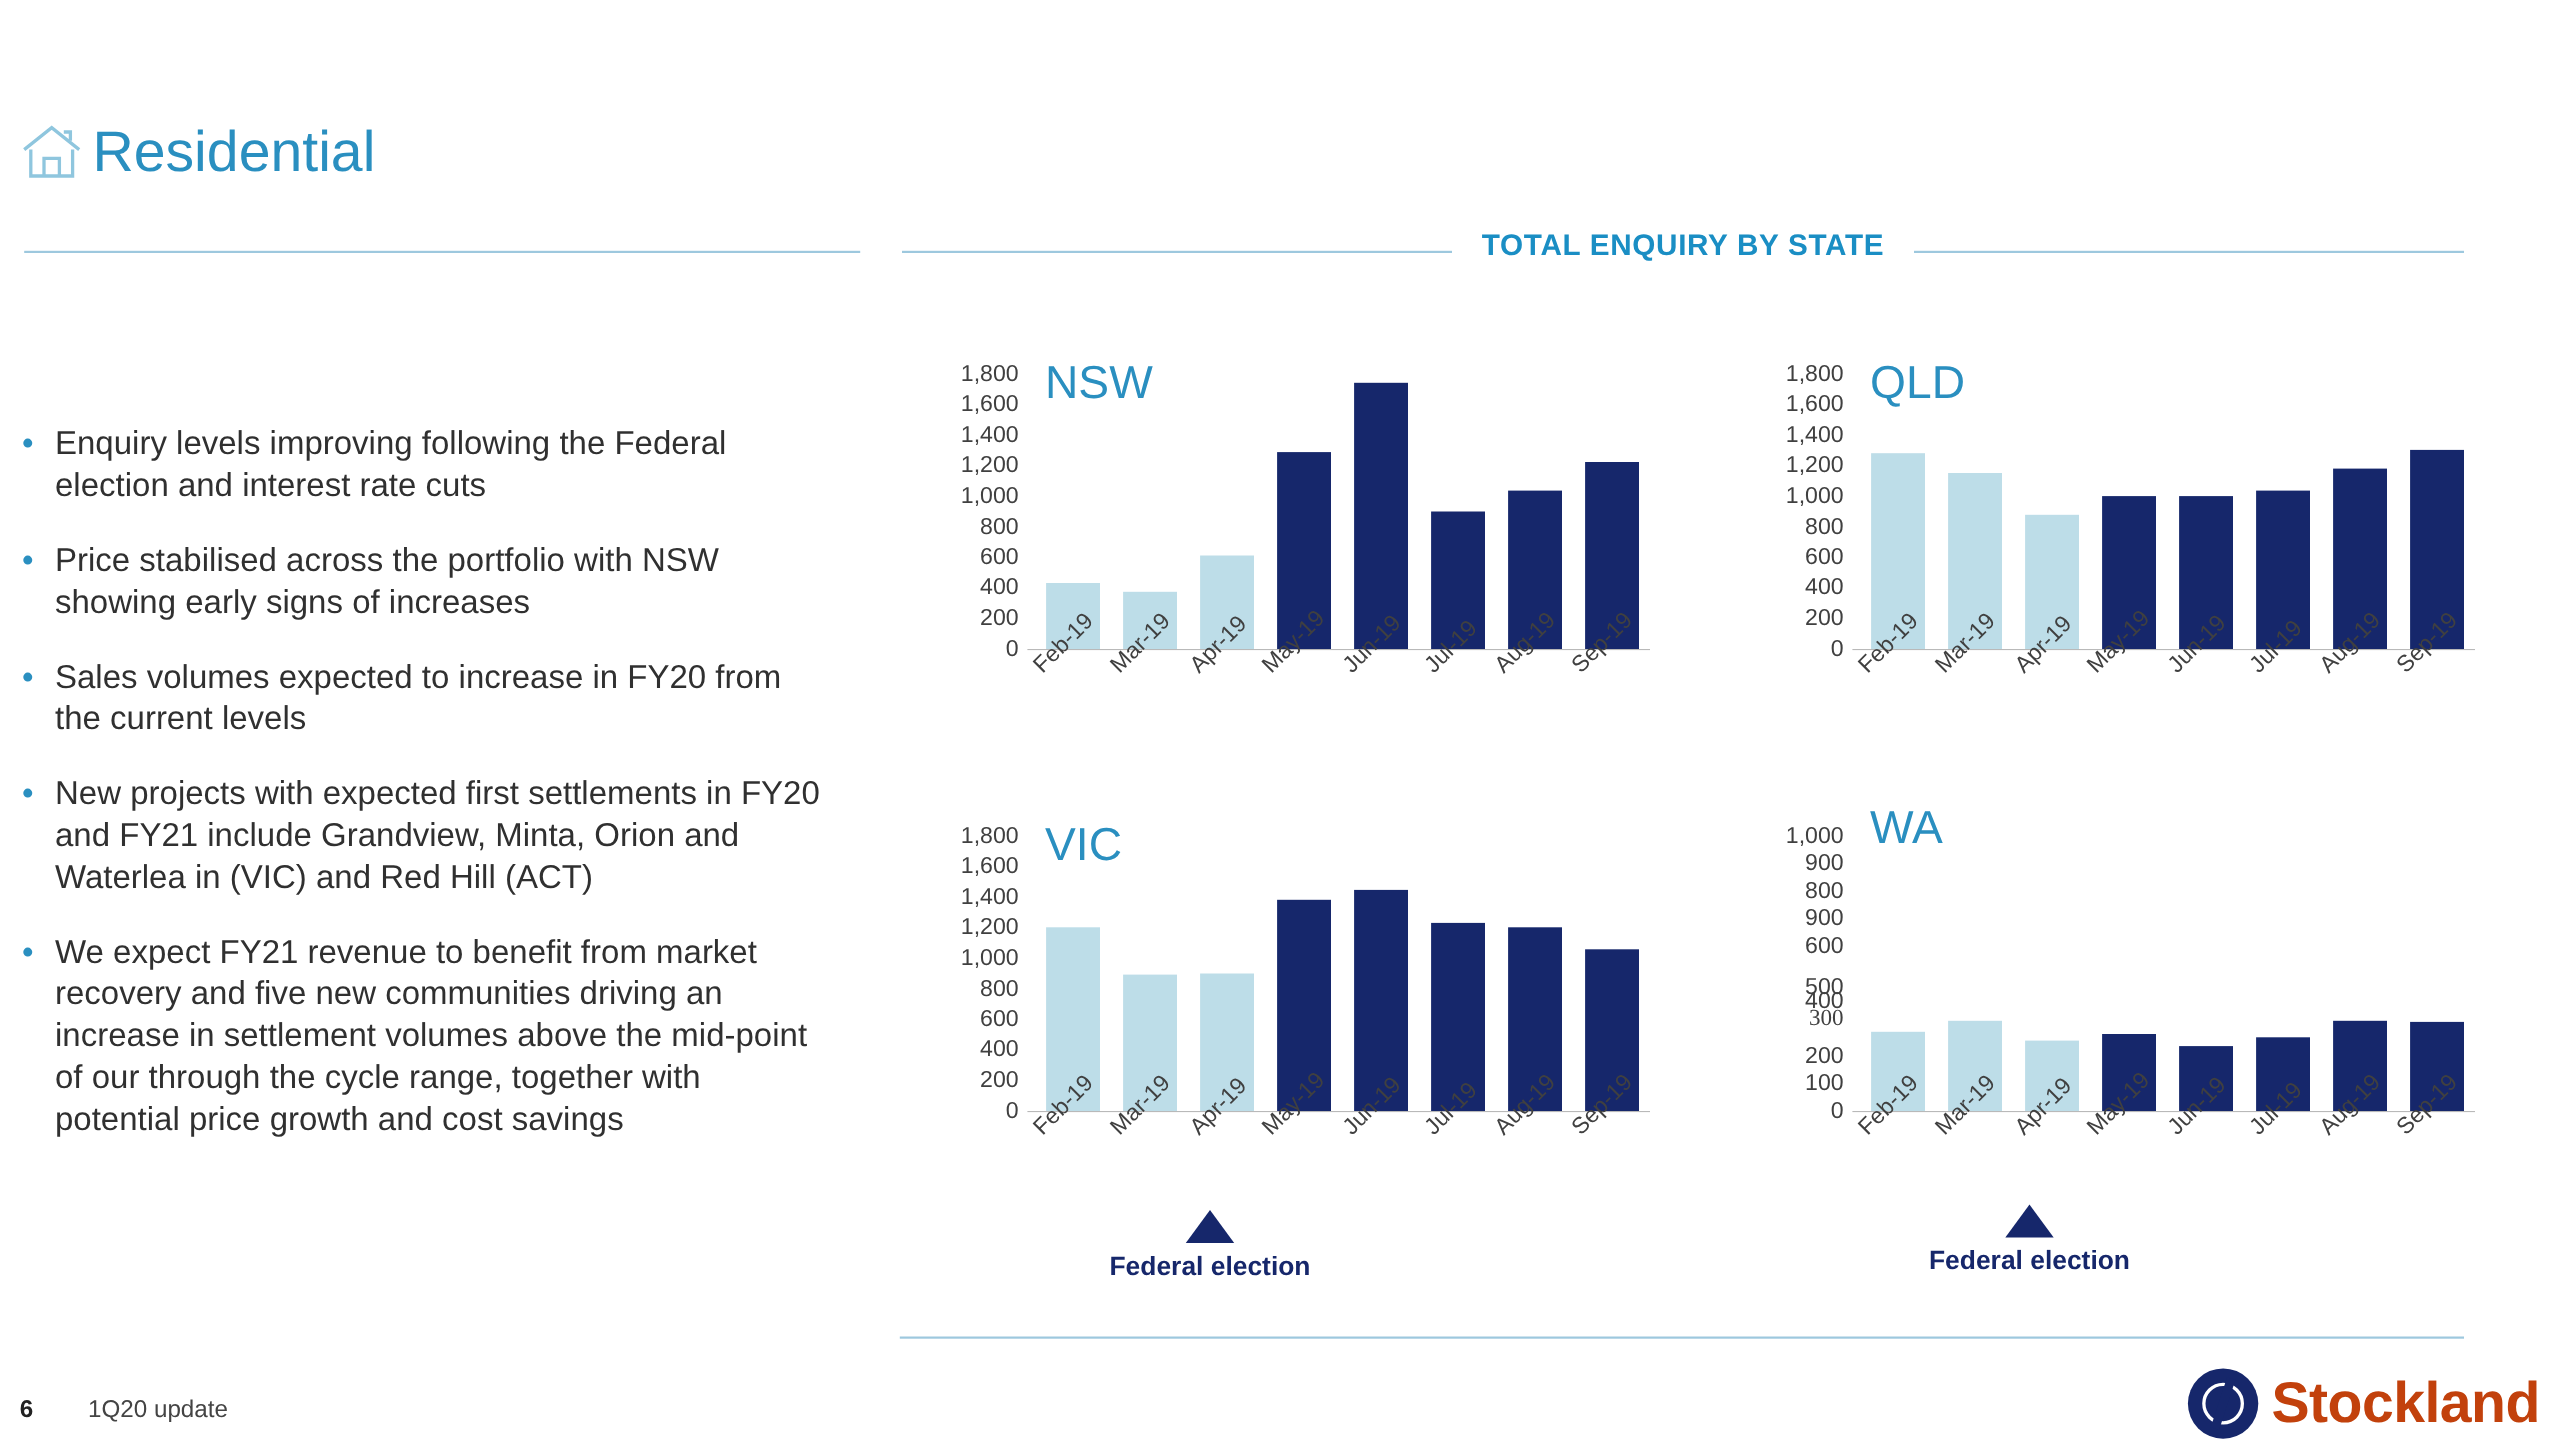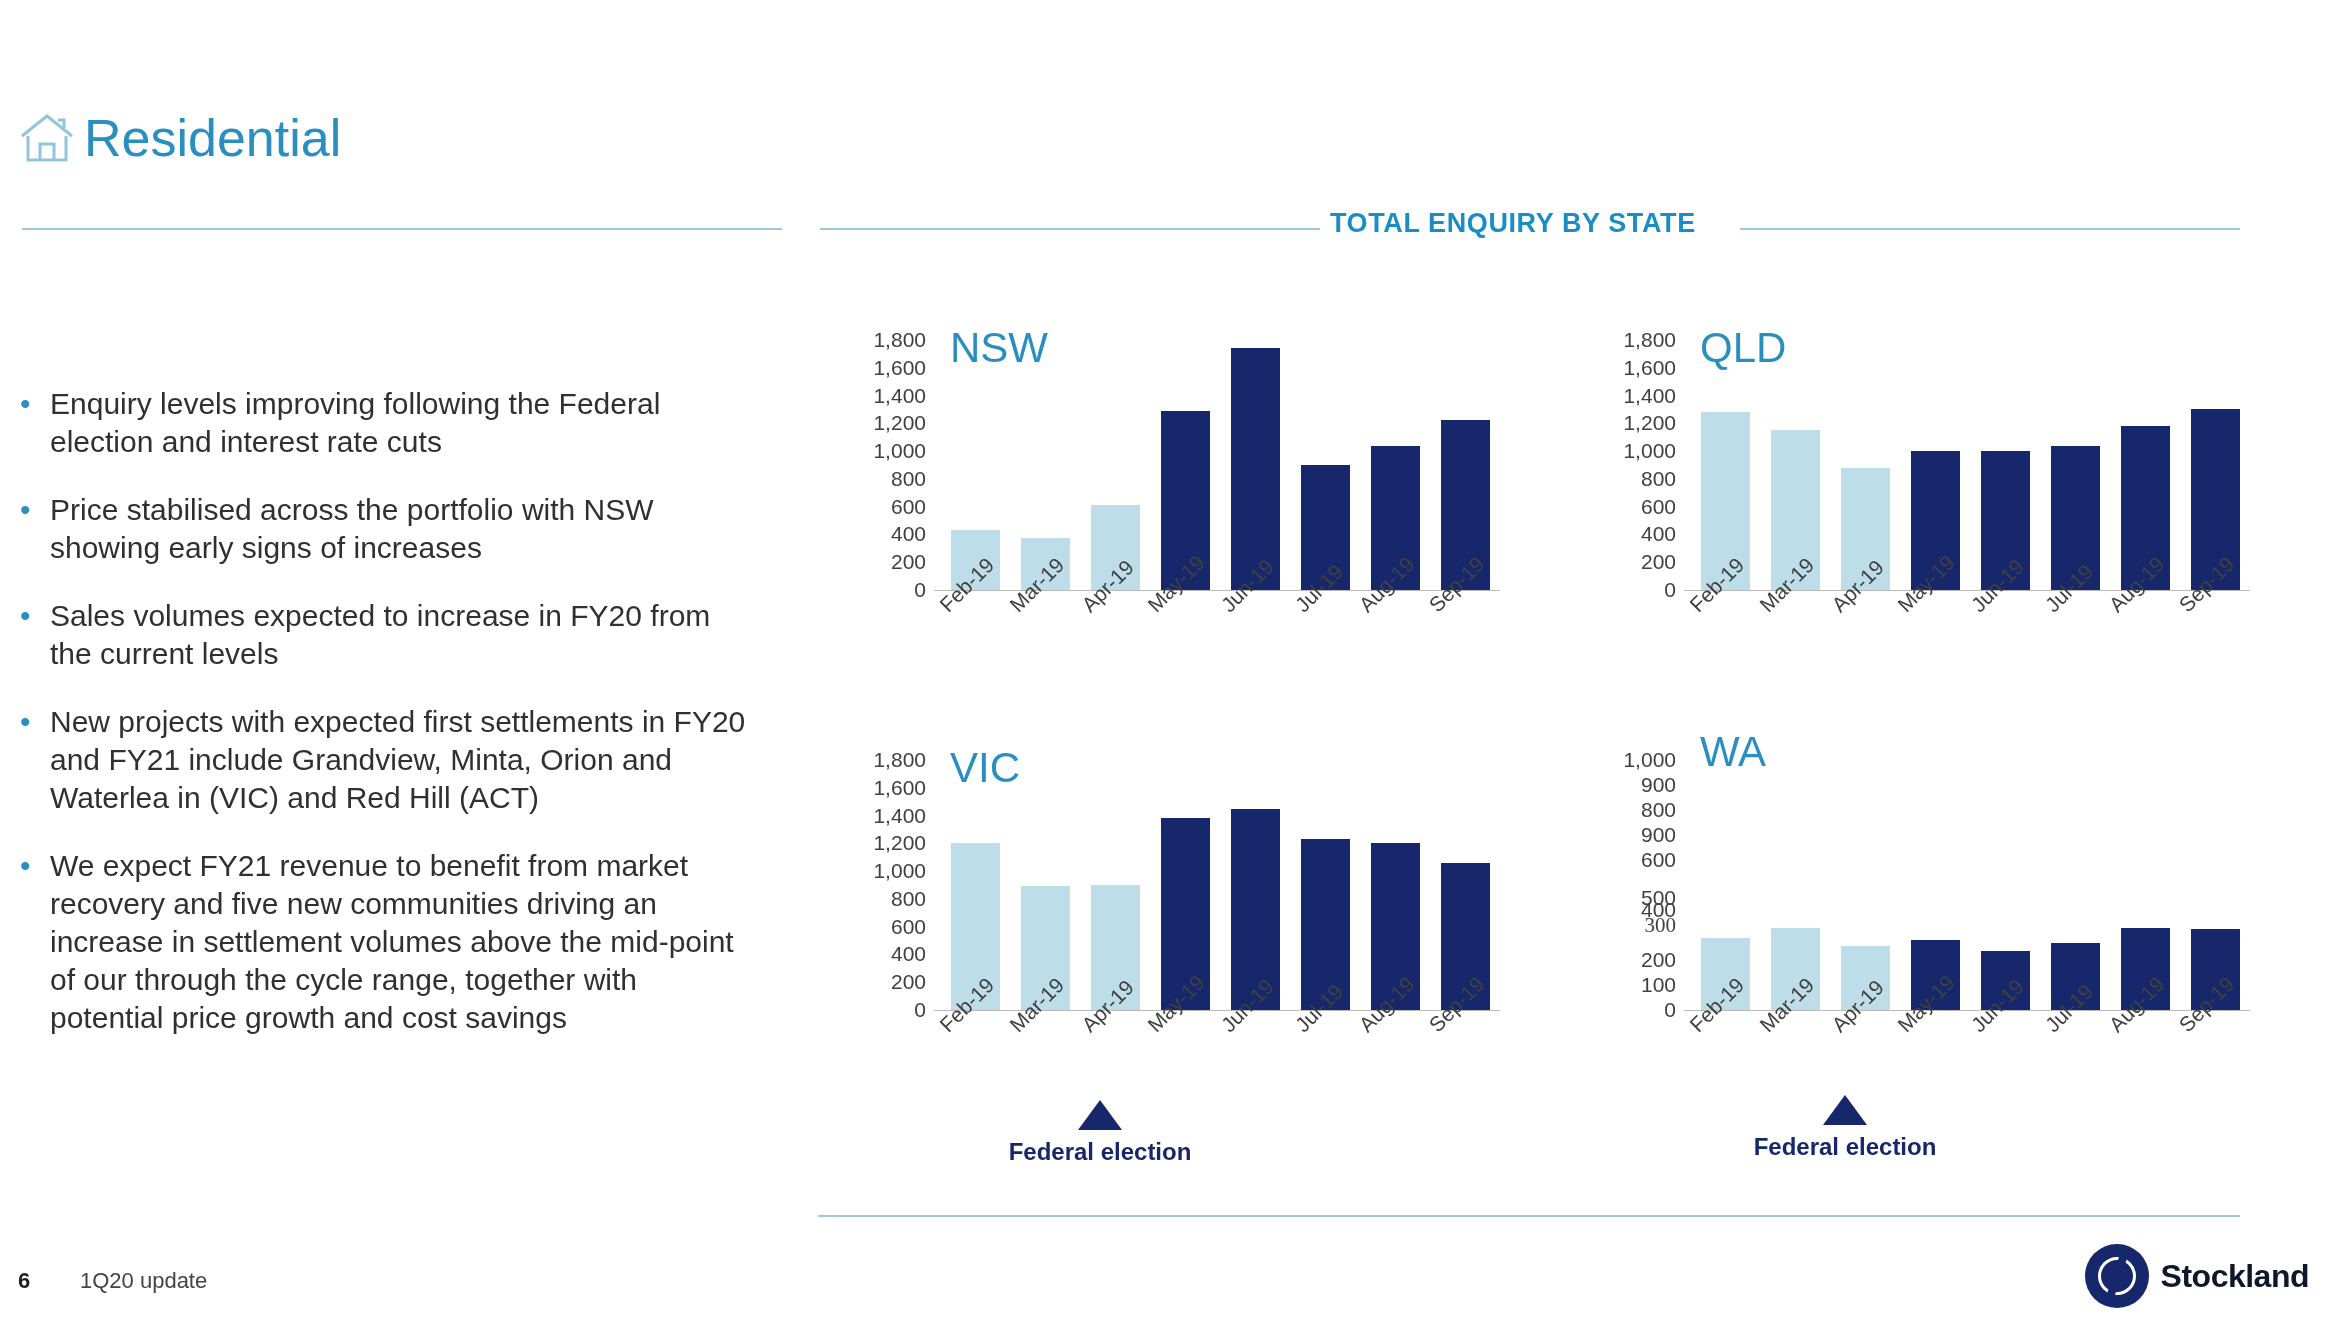--- a/index.html
+++ b/index.html
@@ -69,21 +69,21 @@
     top: 228px;
     width: 500px;
     height: 2px;
     background: #9dc8de;
   }
   .section-label {
     position: absolute;
     left: 1330px;
     top: 208px;
     width: 400px;
-    text-align: left;
+    text-align: center;
     font-size: 27px;
     font-weight: bold;
     color: #1a8ec4;
     letter-spacing: 0.6px;
   }
 
   
   .bullets {
     position: absolute;
     left: 20px;
@@ -241,22 +241,22 @@
     position: absolute;
     left: 28px;
     top: 8px;
     width: 8px;
     height: 48px;
     background: #16276b;
     z-index: 2;
     transform: rotate(18deg);
   }
   .logo-text {
-    font-size: 32px;
-    color: #0f172a;
+    font-size: 52px;
+    color: #c2410c;
     font-weight: bold;
     letter-spacing: -0.5px;
   }
 </style>
 </head>
 <body>
 
 <div class="slide">
 
 

